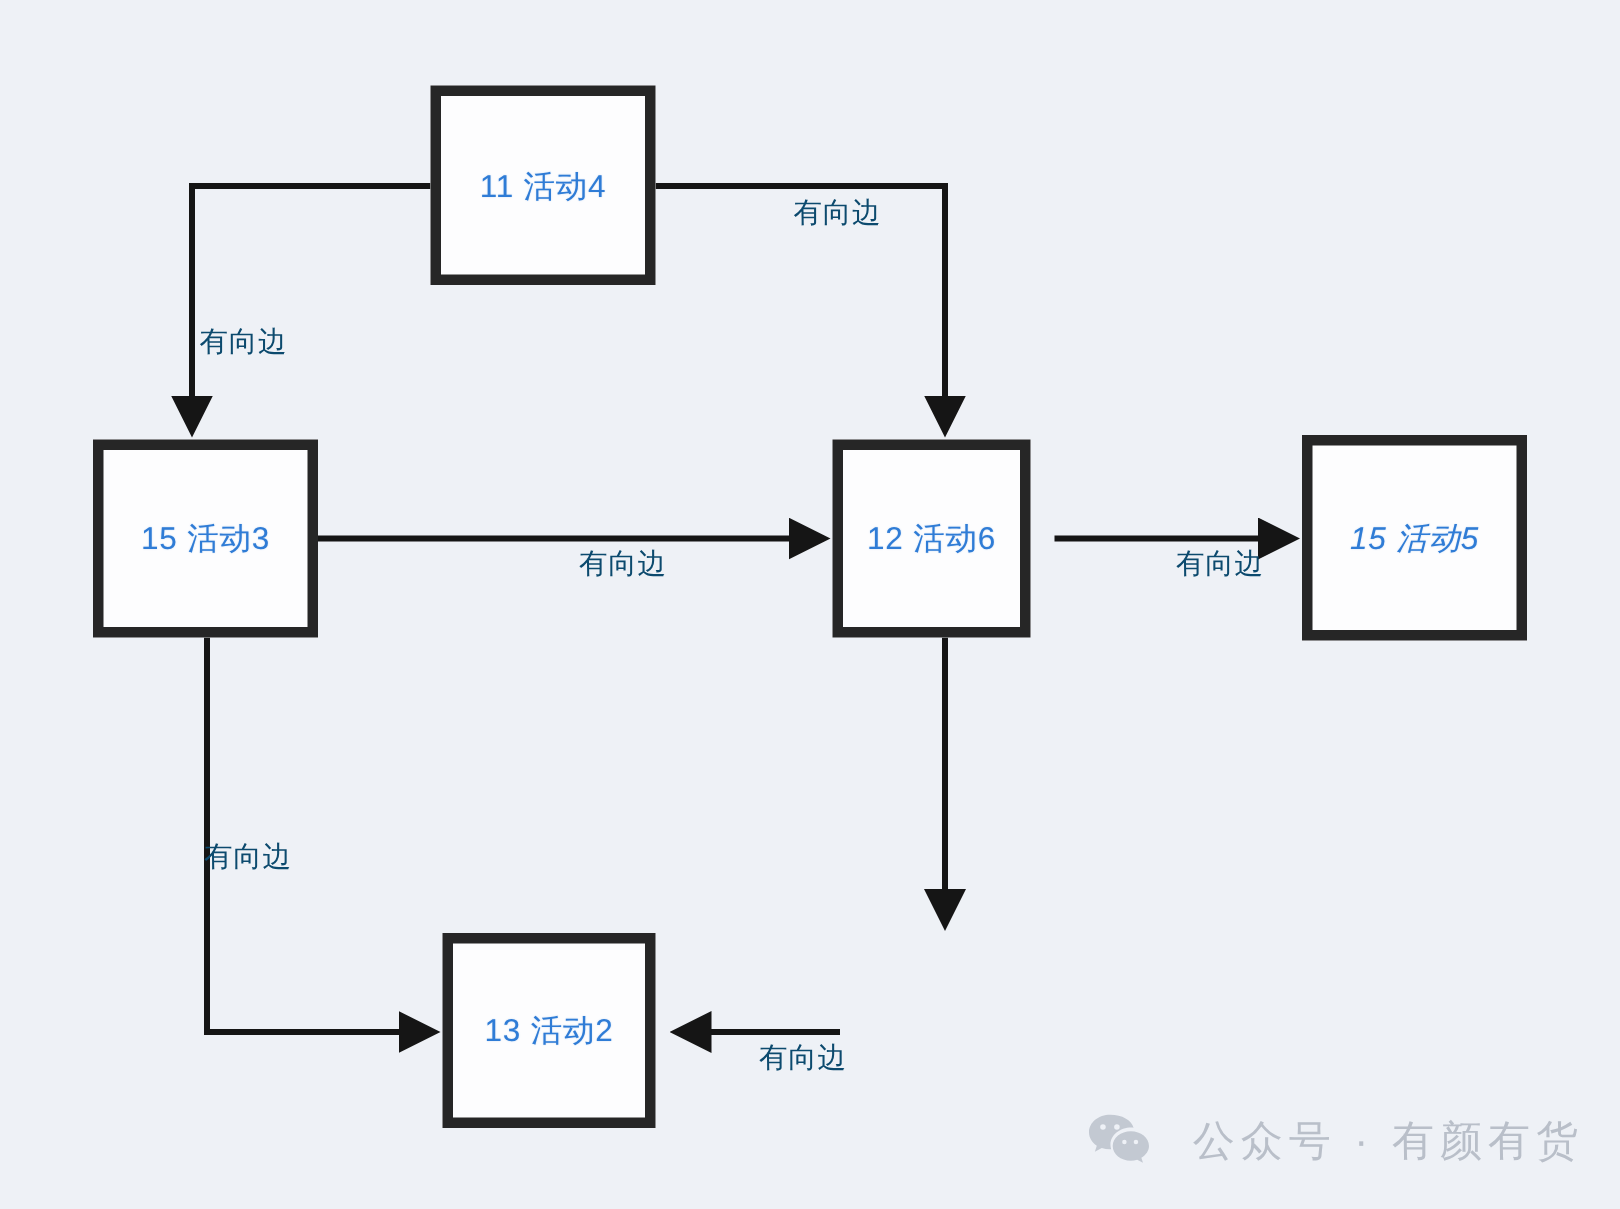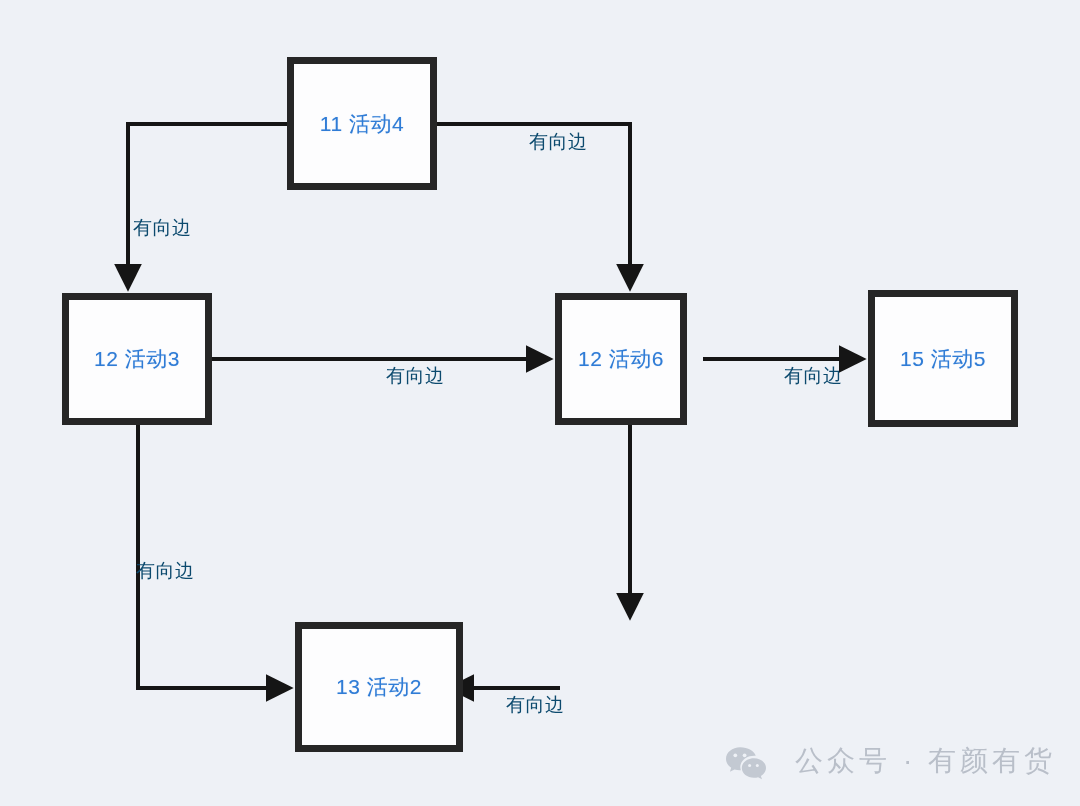--- a/index.html
+++ b/index.html
@@ -51,21 +51,21 @@
     font-size: 19px;
     white-space: nowrap;
     z-index: 4;
     letter-spacing: 0.5px;
   }
   #watermark {
     position: absolute;
     right: 24px;
     bottom: 26px;
     display: flex;
-    align-items: flex-end;
+    align-items: flex-start;
     gap: 28px;
     z-index: 5;
   }
   #watermark .wm-text {
     color: #b9bfc9;
     font-size: 28px;
     letter-spacing: 4px;
     white-space: nowrap;
   }
   .wechat-icon { display: block; }
@@ -95,32 +95,32 @@
     <path d="M 630 425 L 630 616" fill="none" stroke="#151515" stroke-width="4" marker-end="url(#arrow)"></path>
 
     <path d="M 560 688 L 451 688" fill="none" stroke="#151515" stroke-width="4" marker-end="url(#arrow)"></path>
   </svg>
 
   <div class="node" style="left:287px; top:57px; width:150px; height:133px;">
     <span class="node-label">11 活动4</span>
   </div>
 
   <div class="node" style="left:62px; top:293px; width:150px; height:132px;">
-    <span class="node-label">12 活动3</span>
+    <span class="node-label">15 活动3</span>
   </div>
 
   <div class="node" style="left:555px; top:293px; width:132px; height:132px;">
     <span class="node-label">12 活动6</span>
   </div>
 
-  <div class="node" style="left:868px; top:290px; width:150px; height:137px;">
+  <div class="node" style="left:868px; top:290px; width:150px; height:137px;font-style:italic;">
     <span class="node-label">15 活动5</span>
   </div>
 
-  <div class="node" style="left:295px; top:622px; width:168px; height:130px;">
+  <div class="node" style="left:295px; top:622px; width:142px; height:130px;">
     <span class="node-label">13 活动2</span>
   </div>
 
 
   <div class="edge-label" style="left:133px; top:215px;">有向边</div>
 
   <div class="edge-label" style="left:529px; top:129px;">有向边</div>
 
   <div class="edge-label" style="left:386px; top:363px;">有向边</div>
 

